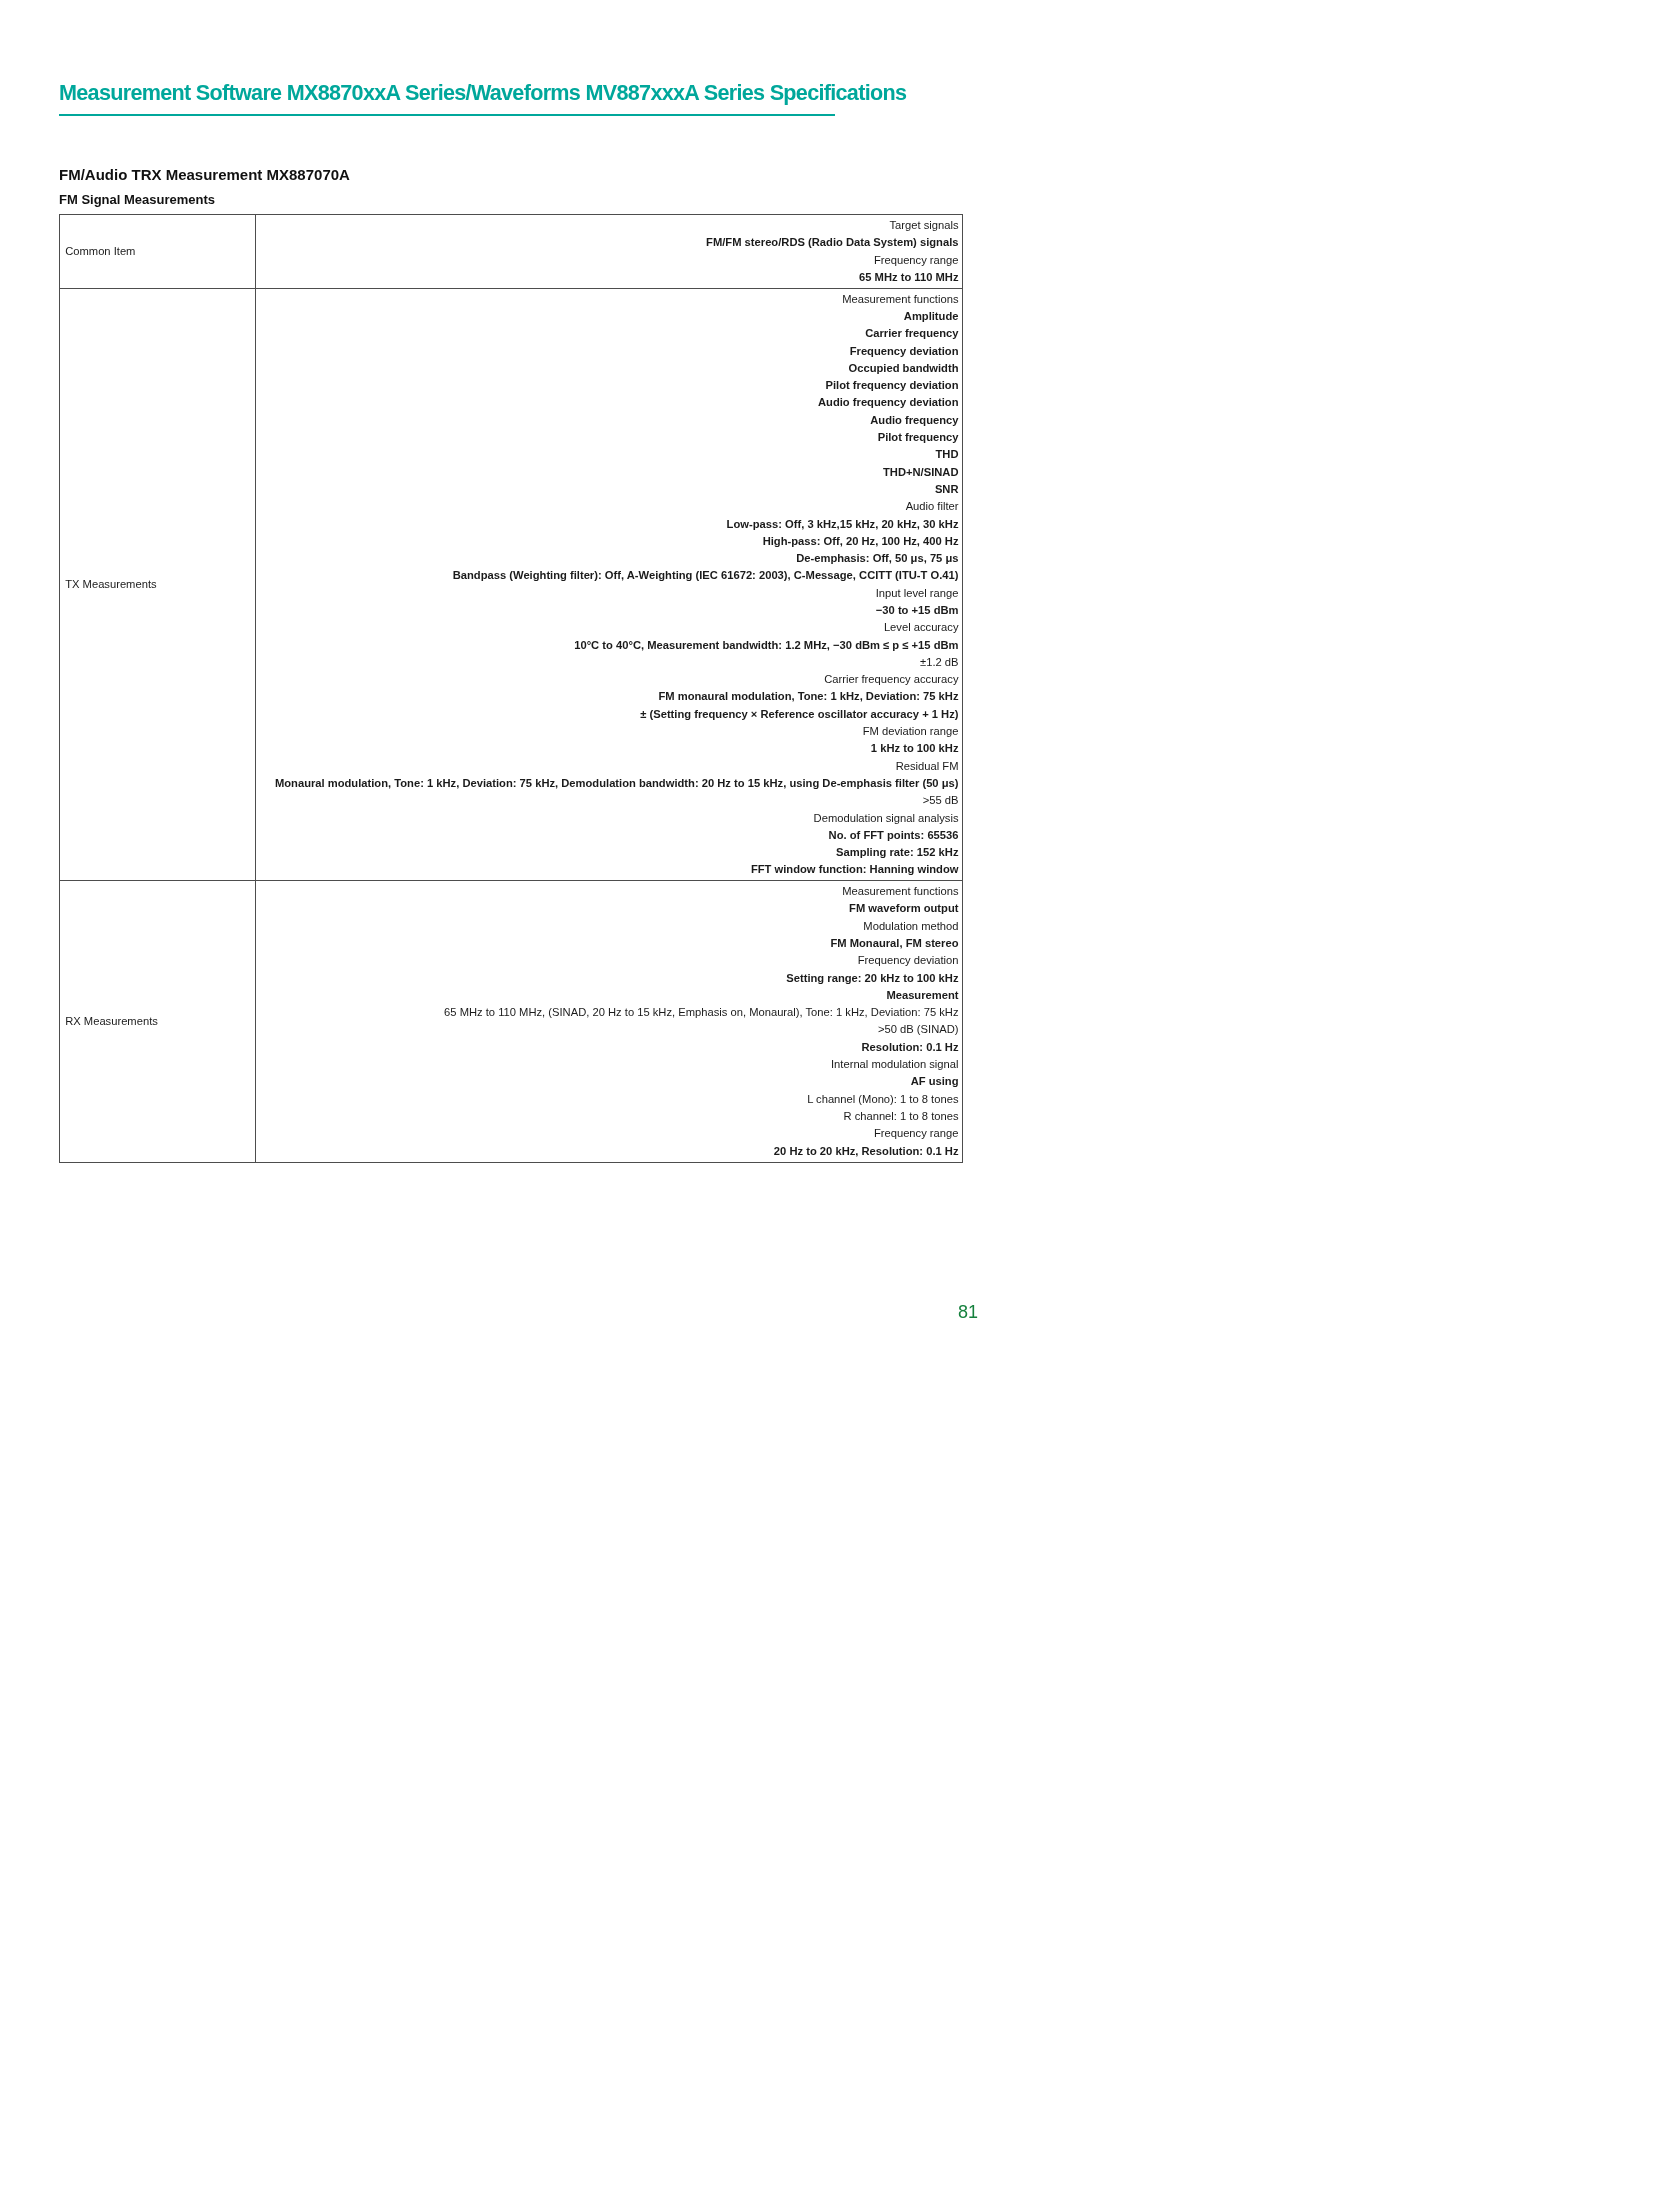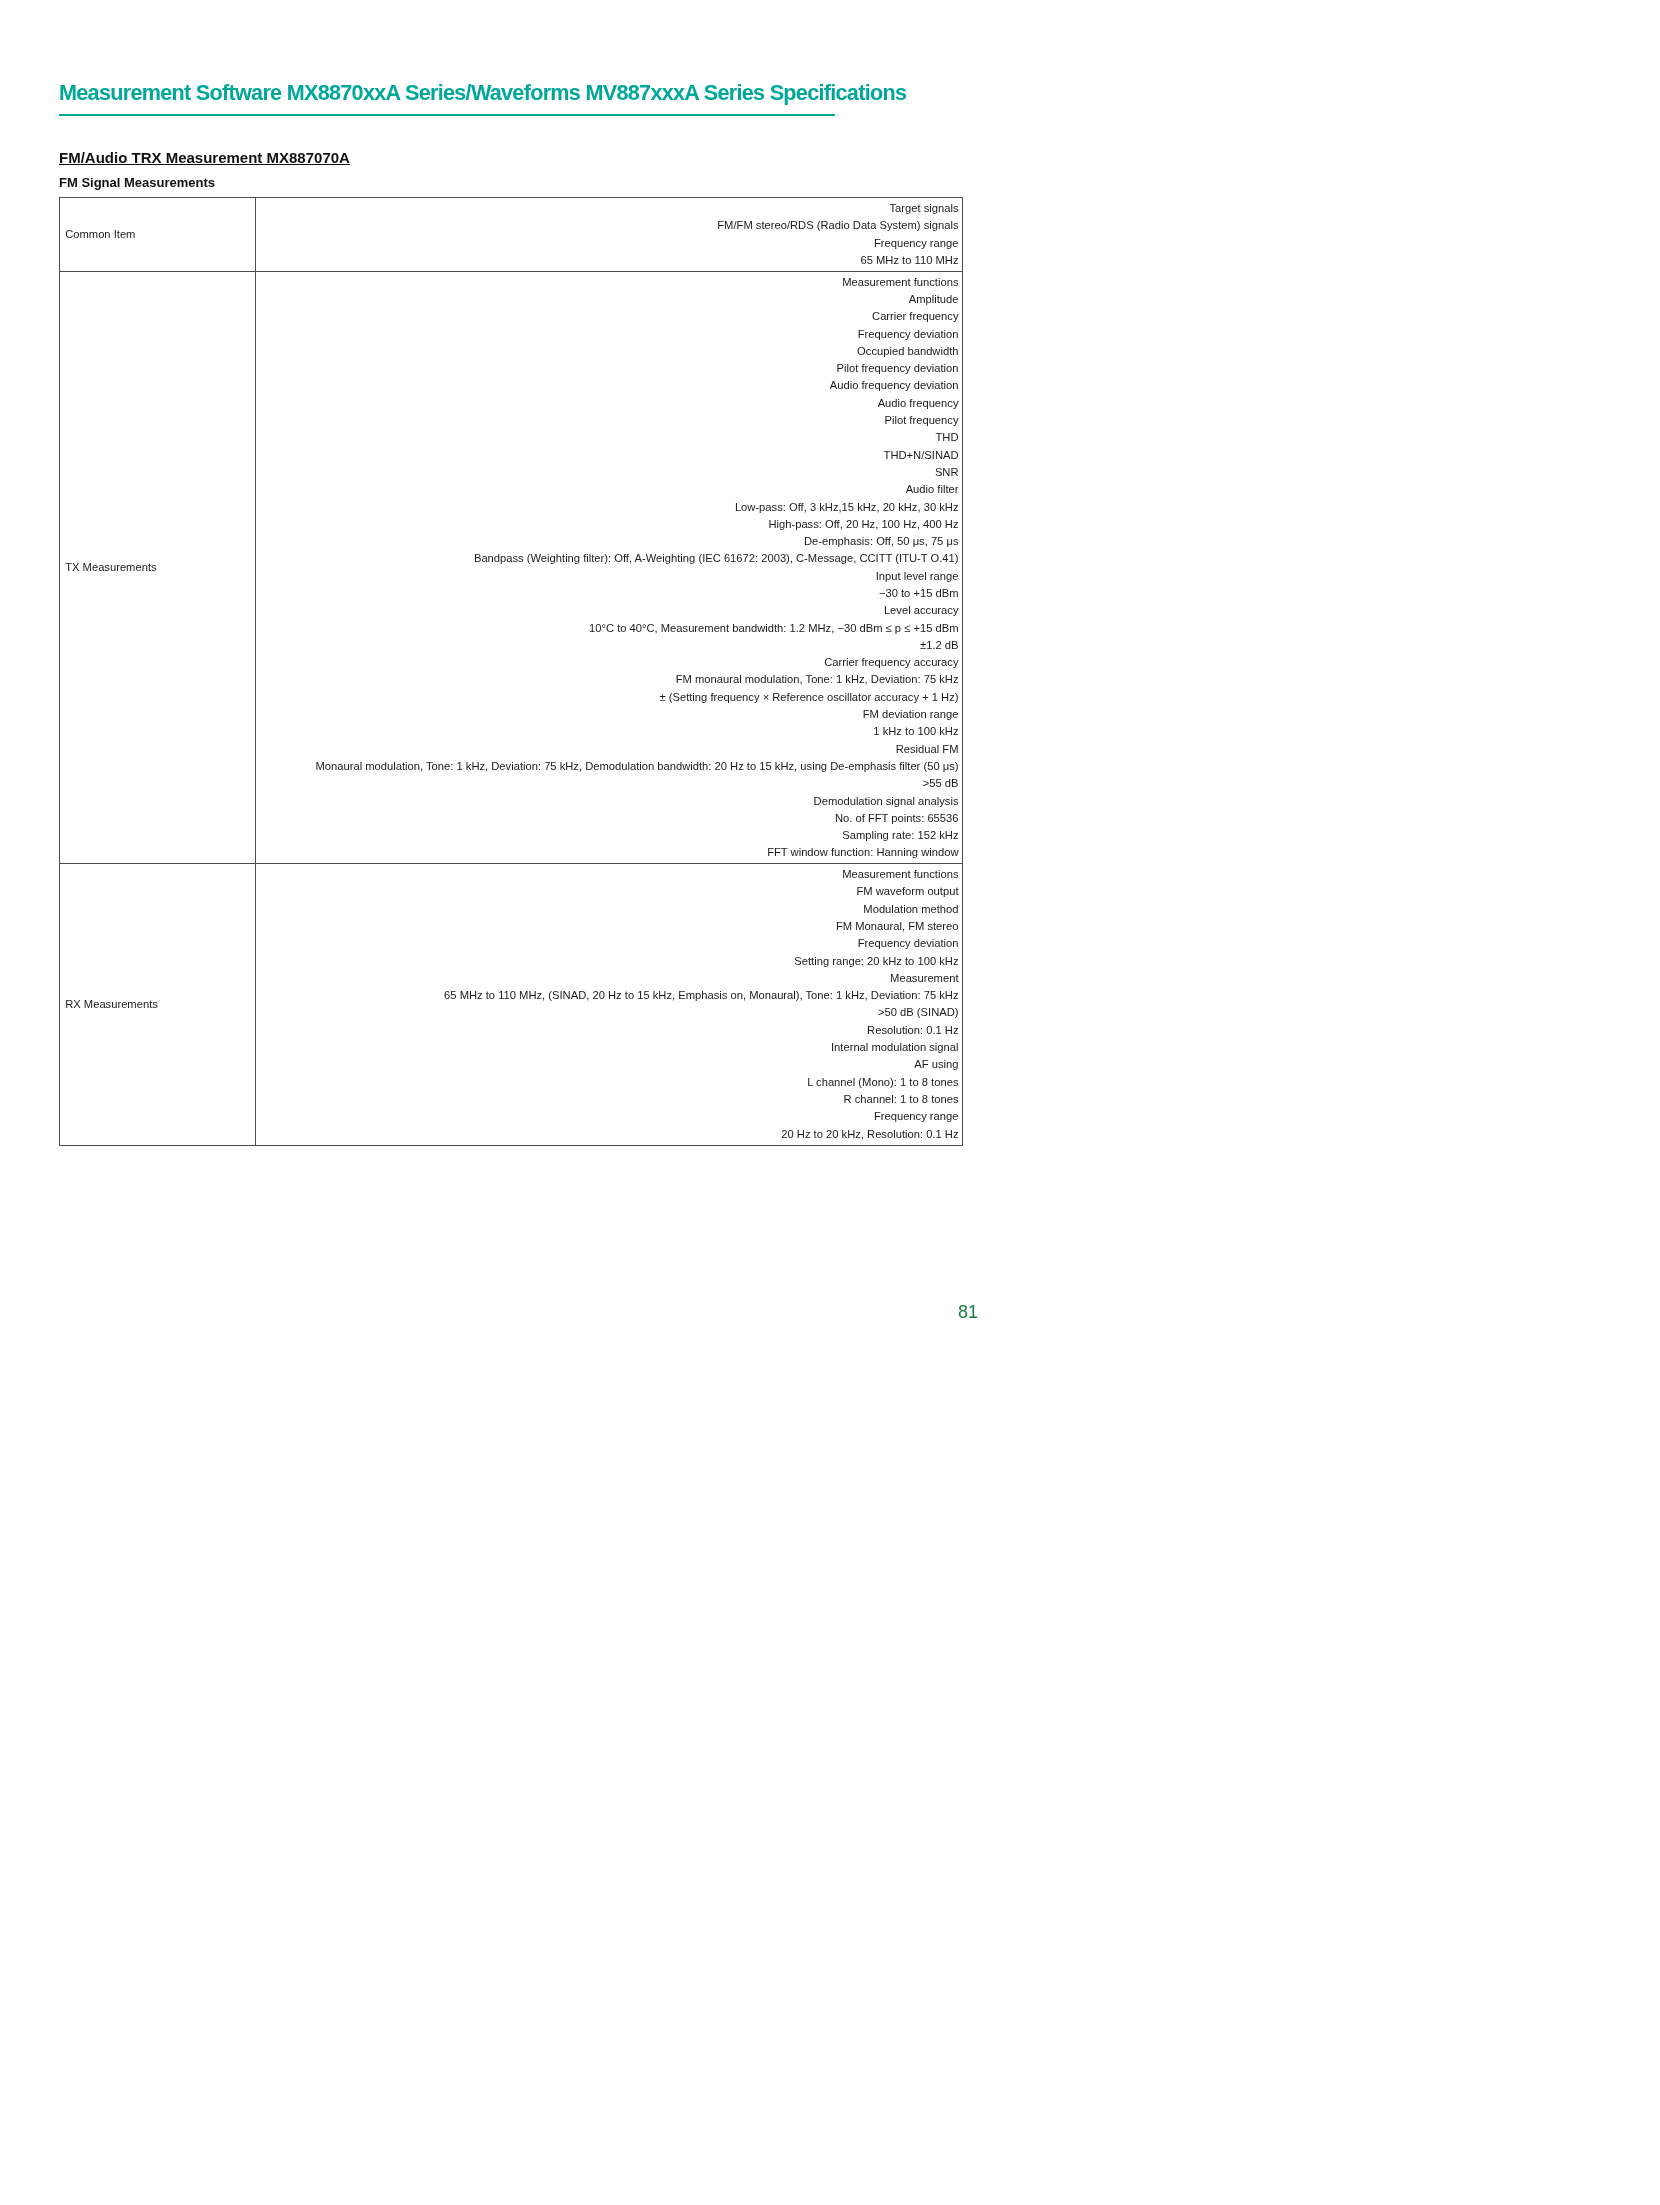--- a/index.html
+++ b/index.html
@@ -27,25 +27,24 @@
     white-space: nowrap;
     color: var(--accent, #00a79b);
   }
   .title-rule {
     margin-top: 7.8px;
     height: 2.6px;
     width: 100%;
     background: var(--accent, #00a79b);
   }
   .section-heading {
-    margin-top: 33px;
+    margin-top: 50px;
     font-size: 15px;
     font-weight: bold;
     color: #111111;
-    text-decoration: underline;
   }
   .subsection-heading {
     margin-top: 9px;
     font-size: 13px;
     font-weight: bold;
     color: #111111;
   }
   .spec-table {
     margin-top: 7px;
     width: 904px;
@@ -66,21 +65,21 @@
     padding: 1.7px 3.5px 1.7px 0;
     vertical-align: top;
   }
   .line {
     font-size: 11.2px;
     line-height: 17.3px;
     white-space: nowrap;
     padding-left: 4.3px;
     text-align: right;
   }
-  .indent-1 { padding-left: 14.7px; }
+  .indent-1 { padding-left: 14.7px; font-weight: bold; }
   .indent-2 { padding-left: 24px; }
   .indent-3 { padding-left: 34px; }
   .page-number {
     position: absolute;
     left: 958px;
     top: 1302px;
     font-size: 18px;
     color: #15803d;
   }
 </style>

